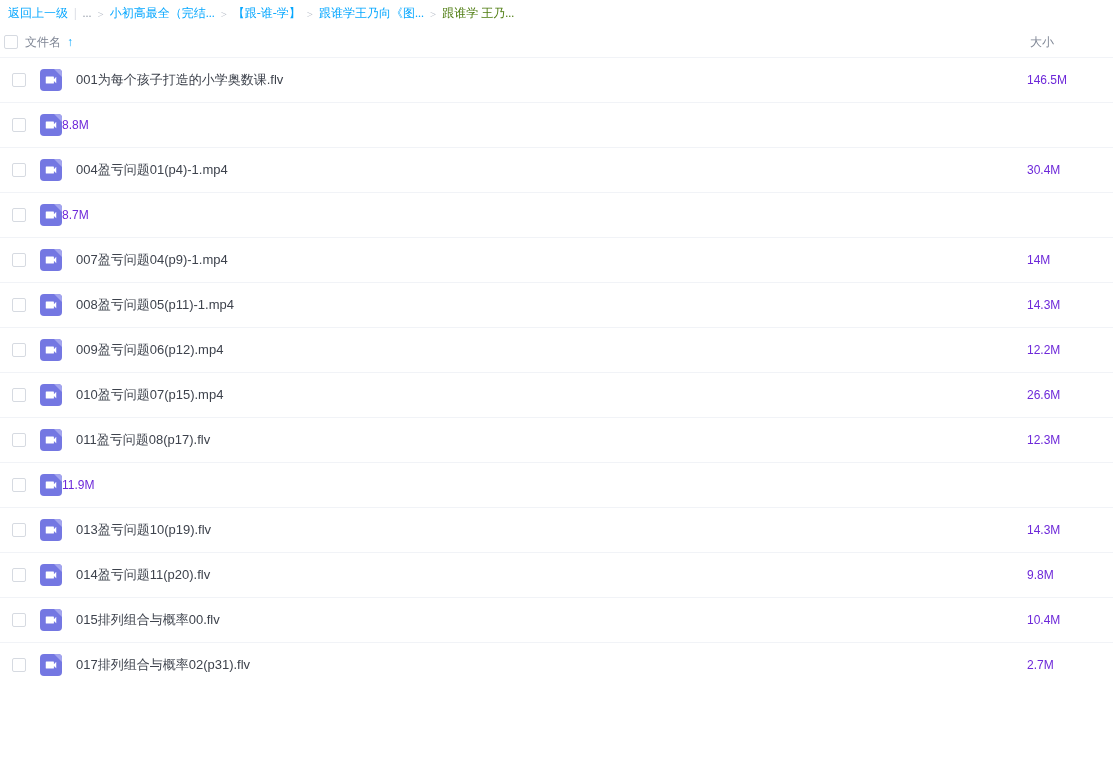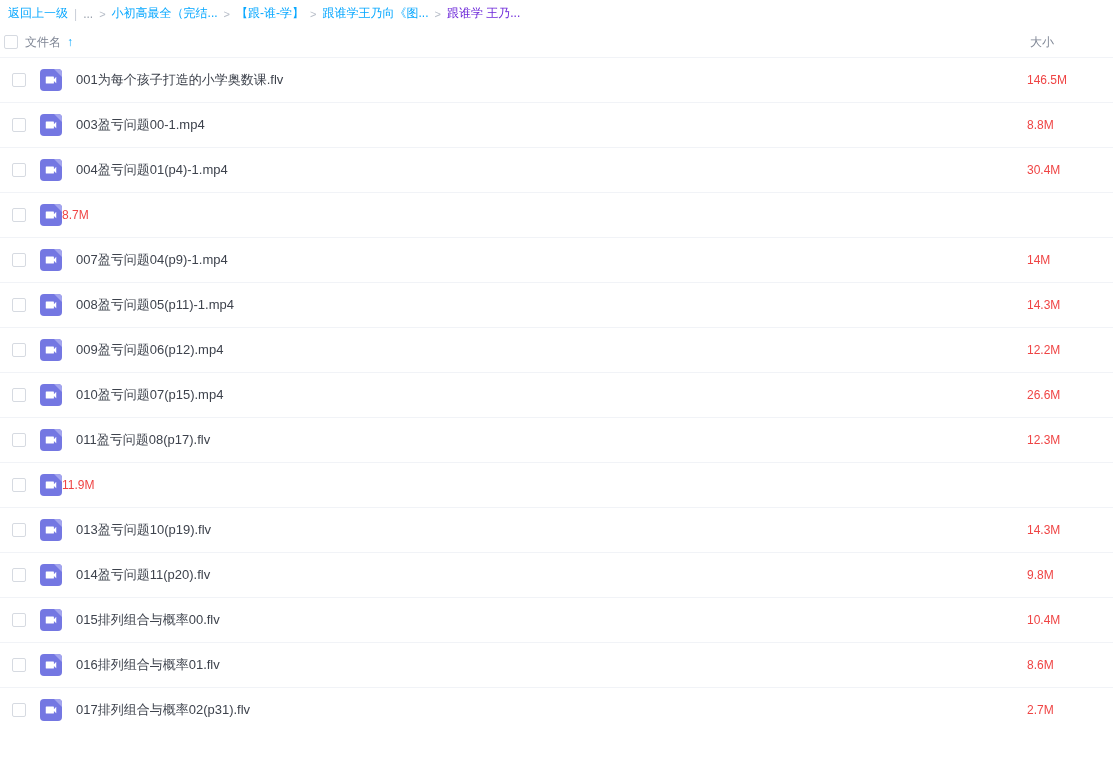--- a/index.html
+++ b/index.html
@@ -10,26 +10,27 @@
     font-family: "Liberation Sans", "DejaVu Sans", sans-serif;
     color: #3d424c;
   }
   
   .breadcrumb {
     height: 27px;
     display: flex; align-items: center;
     padding-left: 8px;
     font-size: 12px;
     white-space: nowrap;
+    font-family: Liberation Serif, serif;
   }
   .bc-link { color: #06a7ff; text-decoration: none; cursor: pointer; }
   .bc-divider { color: #c9ced8; margin: 0 6px; }
   .bc-collapsed { color: #9aa1ad; text-decoration: none; cursor: pointer; }
   .bc-sep { color: #b6bcc7; margin: 0 6px; font-size: 11px; }
-  .bc-current { color: #6d28d9; }
+  .bc-current { color: #4d7c0f; }
   
   .thead {
     height: 30px;
     display: flex; align-items: center;
     padding-left: 4px;
     color: #7f8695;
     font-size: 12px;
   }
   .checkbox {
     width: 14px; height: 14px; flex: none;
@@ -79,21 +80,21 @@
     margin-left: 14px;
     flex: 1;
     font-size: 13px;
     color: #3d424c;
     text-decoration: none;
     white-space: nowrap; overflow: hidden; text-overflow: ellipsis;
   }
   .file-size {
     width: 86px; flex: none;
     font-size: 12px;
-    color: #ef4444;
+    color: #6d28d9;
   }
 </style>
 </head>
 <body>
 
 <div class="breadcrumb">
   <a class="bc-link">返回上一级</a>
   <span class="bc-divider">|</span>
   <a class="bc-collapsed">...</a>
   <span class="bc-sep">&gt;</span>
@@ -129,21 +130,20 @@
   </div>
 
   <div class="row">
     <span class="checkbox"></span>
     <span class="file-icon">
       <span class="fold"></span>
       <svg width="14" height="14" viewBox="0 0 24 24" fill="#ffffff" aria-hidden="true">
         <path d="M17 10.5V7c0-.55-.45-1-1-1H4c-.55 0-1 .45-1 1v10c0 .55.45 1 1 1h12c.55 0 1-.45 1-1v-3.5l4 4v-11l-4 4z"></path>
       </svg>
     </span>
-    <a class="file-name">003盈亏问题00-1.mp4</a>
     <span class="file-size">8.8M</span>
   </div>
 
   <div class="row">
     <span class="checkbox"></span>
     <span class="file-icon">
       <span class="fold"></span>
       <svg width="14" height="14" viewBox="0 0 24 24" fill="#ffffff" aria-hidden="true">
         <path d="M17 10.5V7c0-.55-.45-1-1-1H4c-.55 0-1 .45-1 1v10c0 .55.45 1 1 1h12c.55 0 1-.45 1-1v-3.5l4 4v-11l-4 4z"></path>
       </svg>
@@ -264,31 +264,20 @@
     <span class="file-icon">
       <span class="fold"></span>
       <svg width="14" height="14" viewBox="0 0 24 24" fill="#ffffff" aria-hidden="true">
         <path d="M17 10.5V7c0-.55-.45-1-1-1H4c-.55 0-1 .45-1 1v10c0 .55.45 1 1 1h12c.55 0 1-.45 1-1v-3.5l4 4v-11l-4 4z"></path>
       </svg>
     </span>
     <a class="file-name">015排列组合与概率00.flv</a>
     <span class="file-size">10.4M</span>
   </div>
 
-  <div class="row">
-    <span class="checkbox"></span>
-    <span class="file-icon">
-      <span class="fold"></span>
-      <svg width="14" height="14" viewBox="0 0 24 24" fill="#ffffff" aria-hidden="true">
-        <path d="M17 10.5V7c0-.55-.45-1-1-1H4c-.55 0-1 .45-1 1v10c0 .55.45 1 1 1h12c.55 0 1-.45 1-1v-3.5l4 4v-11l-4 4z"></path>
-      </svg>
-    </span>
-    <a class="file-name">016排列组合与概率01.flv</a>
-    <span class="file-size">8.6M</span>
-  </div>
 
   <div class="row">
     <span class="checkbox"></span>
     <span class="file-icon">
       <span class="fold"></span>
       <svg width="14" height="14" viewBox="0 0 24 24" fill="#ffffff" aria-hidden="true">
         <path d="M17 10.5V7c0-.55-.45-1-1-1H4c-.55 0-1 .45-1 1v10c0 .55.45 1 1 1h12c.55 0 1-.45 1-1v-3.5l4 4v-11l-4 4z"></path>
       </svg>
     </span>
     <a class="file-name">017排列组合与概率02(p31).flv</a>

